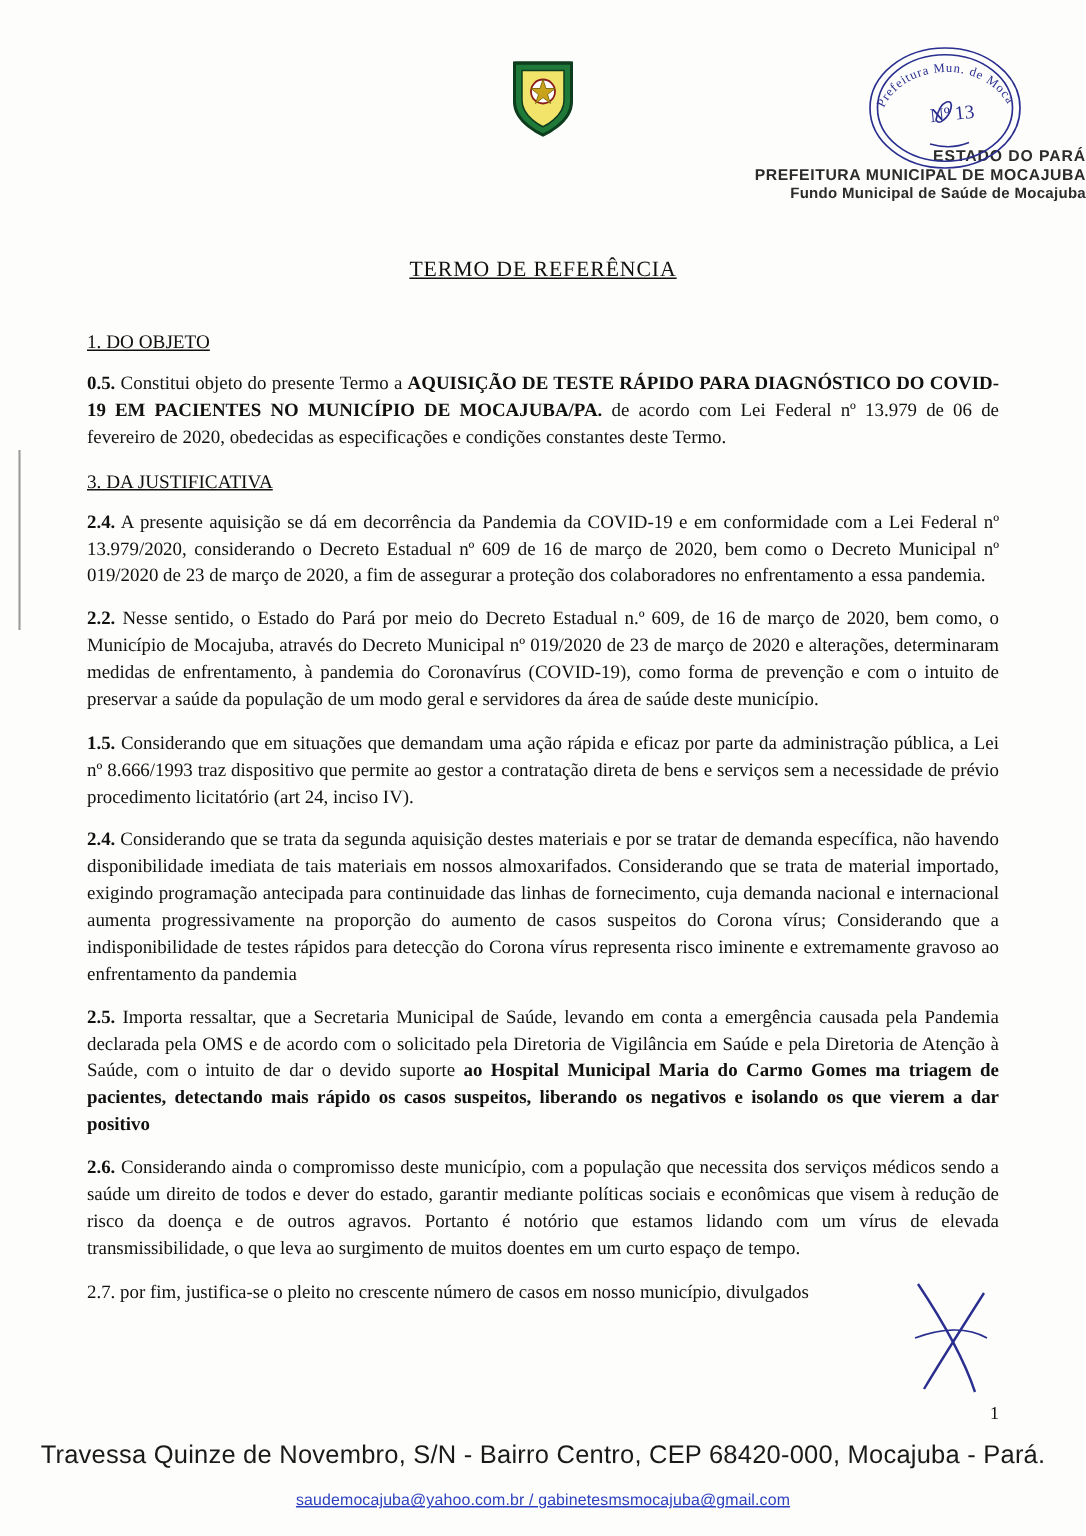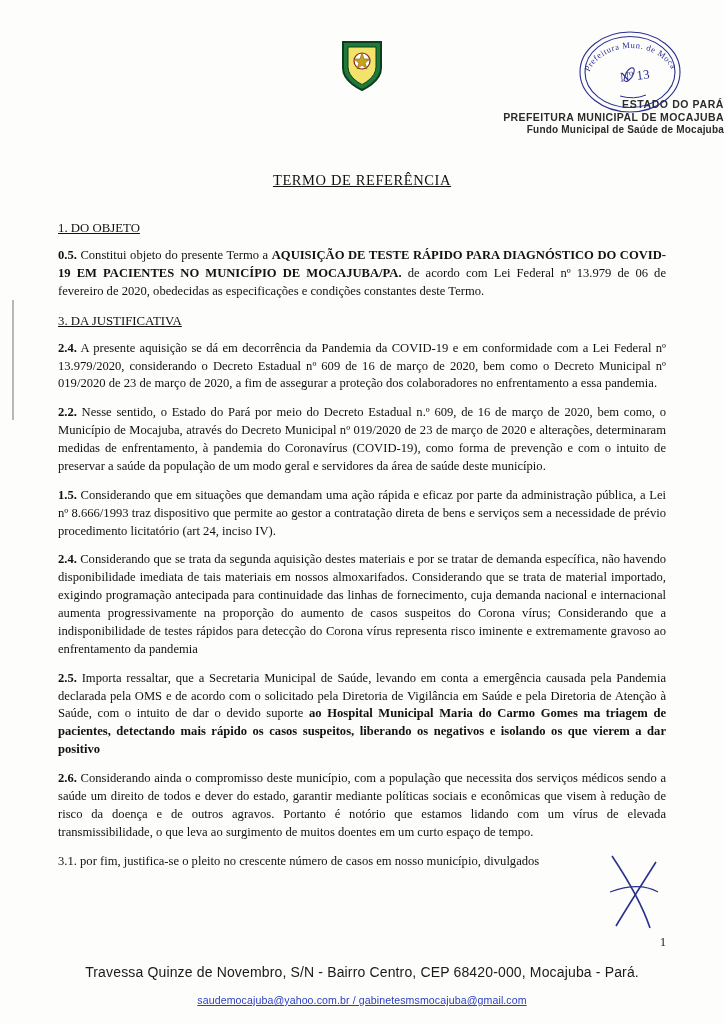--- a/index.html
+++ b/index.html
@@ -125,21 +125,21 @@
   }
   .footer {
     position: absolute;
     left: 0;
     right: 0;
     bottom: 18px;
     text-align: center;
     font-family: "Liberation Sans", sans-serif;
   }
   .footer-line {
-    font-size: 14px;
+    font-size: 17px;
     color: #1a1a1a;
     letter-spacing: 0.15px;
   }
   .footer-mail {
     font-size: 10.6px;
     color: #2b3fbf;
     text-decoration: underline;
     margin-top: 14px;
     letter-spacing: 0.1px;
   }
@@ -230,21 +230,21 @@
 
     <p class="para">
       <span class="num">2.5.</span><span> Importa ressaltar, que a Secretaria Municipal de Saúde, levando em conta a emergência causada pela Pandemia declarada pela OMS e de acordo com o solicitado pela Diretoria de Vigilância em Saúde e pela Diretoria de Atenção à Saúde, com o intuito de dar o devido suporte </span><span class="b">ao Hospital Municipal Maria do Carmo Gomes ma triagem de pacientes, detectando mais rápido os casos suspeitos, liberando os negativos e isolando os que vierem a dar positivo</span>
     </p>
 
     <p class="para">
       <span class="num">2.6.</span><span class="i"> Considerando ainda o compromisso deste município, com a população que necessita dos serviços médicos sendo a saúde um direito de todos e dever do estado, garantir mediante políticas sociais e econômicas que visem à redução de risco da doença e de outros agravos. Portanto é notório que estamos lidando com um vírus de elevada transmissibilidade, o que leva ao surgimento de muitos doentes em um curto espaço de tempo.</span>
     </p>
 
     <p class="para">
-      <span>3.1.</span><span> por fim, justifica-se o pleito no crescente número de casos em nosso município, divulgados</span>
+      <span>2.7.</span><span> por fim, justifica-se o pleito no crescente número de casos em nosso município, divulgados</span>
     </p>
 
   </div>
 
   <div class="sig-mark">
     <svg width="60" height="80" viewBox="0 0 60 80">
       <path d="M8 4 C24 28 38 52 46 76" stroke="#2a2f8f" stroke-width="1.6" fill="none"></path>
       <path d="M52 10 C38 32 24 54 12 74" stroke="#2a2f8f" stroke-width="1.6" fill="none"></path>
       <path d="M6 40 C22 34 40 32 54 40" stroke="#2a2f8f" stroke-width="1.2" fill="none"></path>
     </svg>

